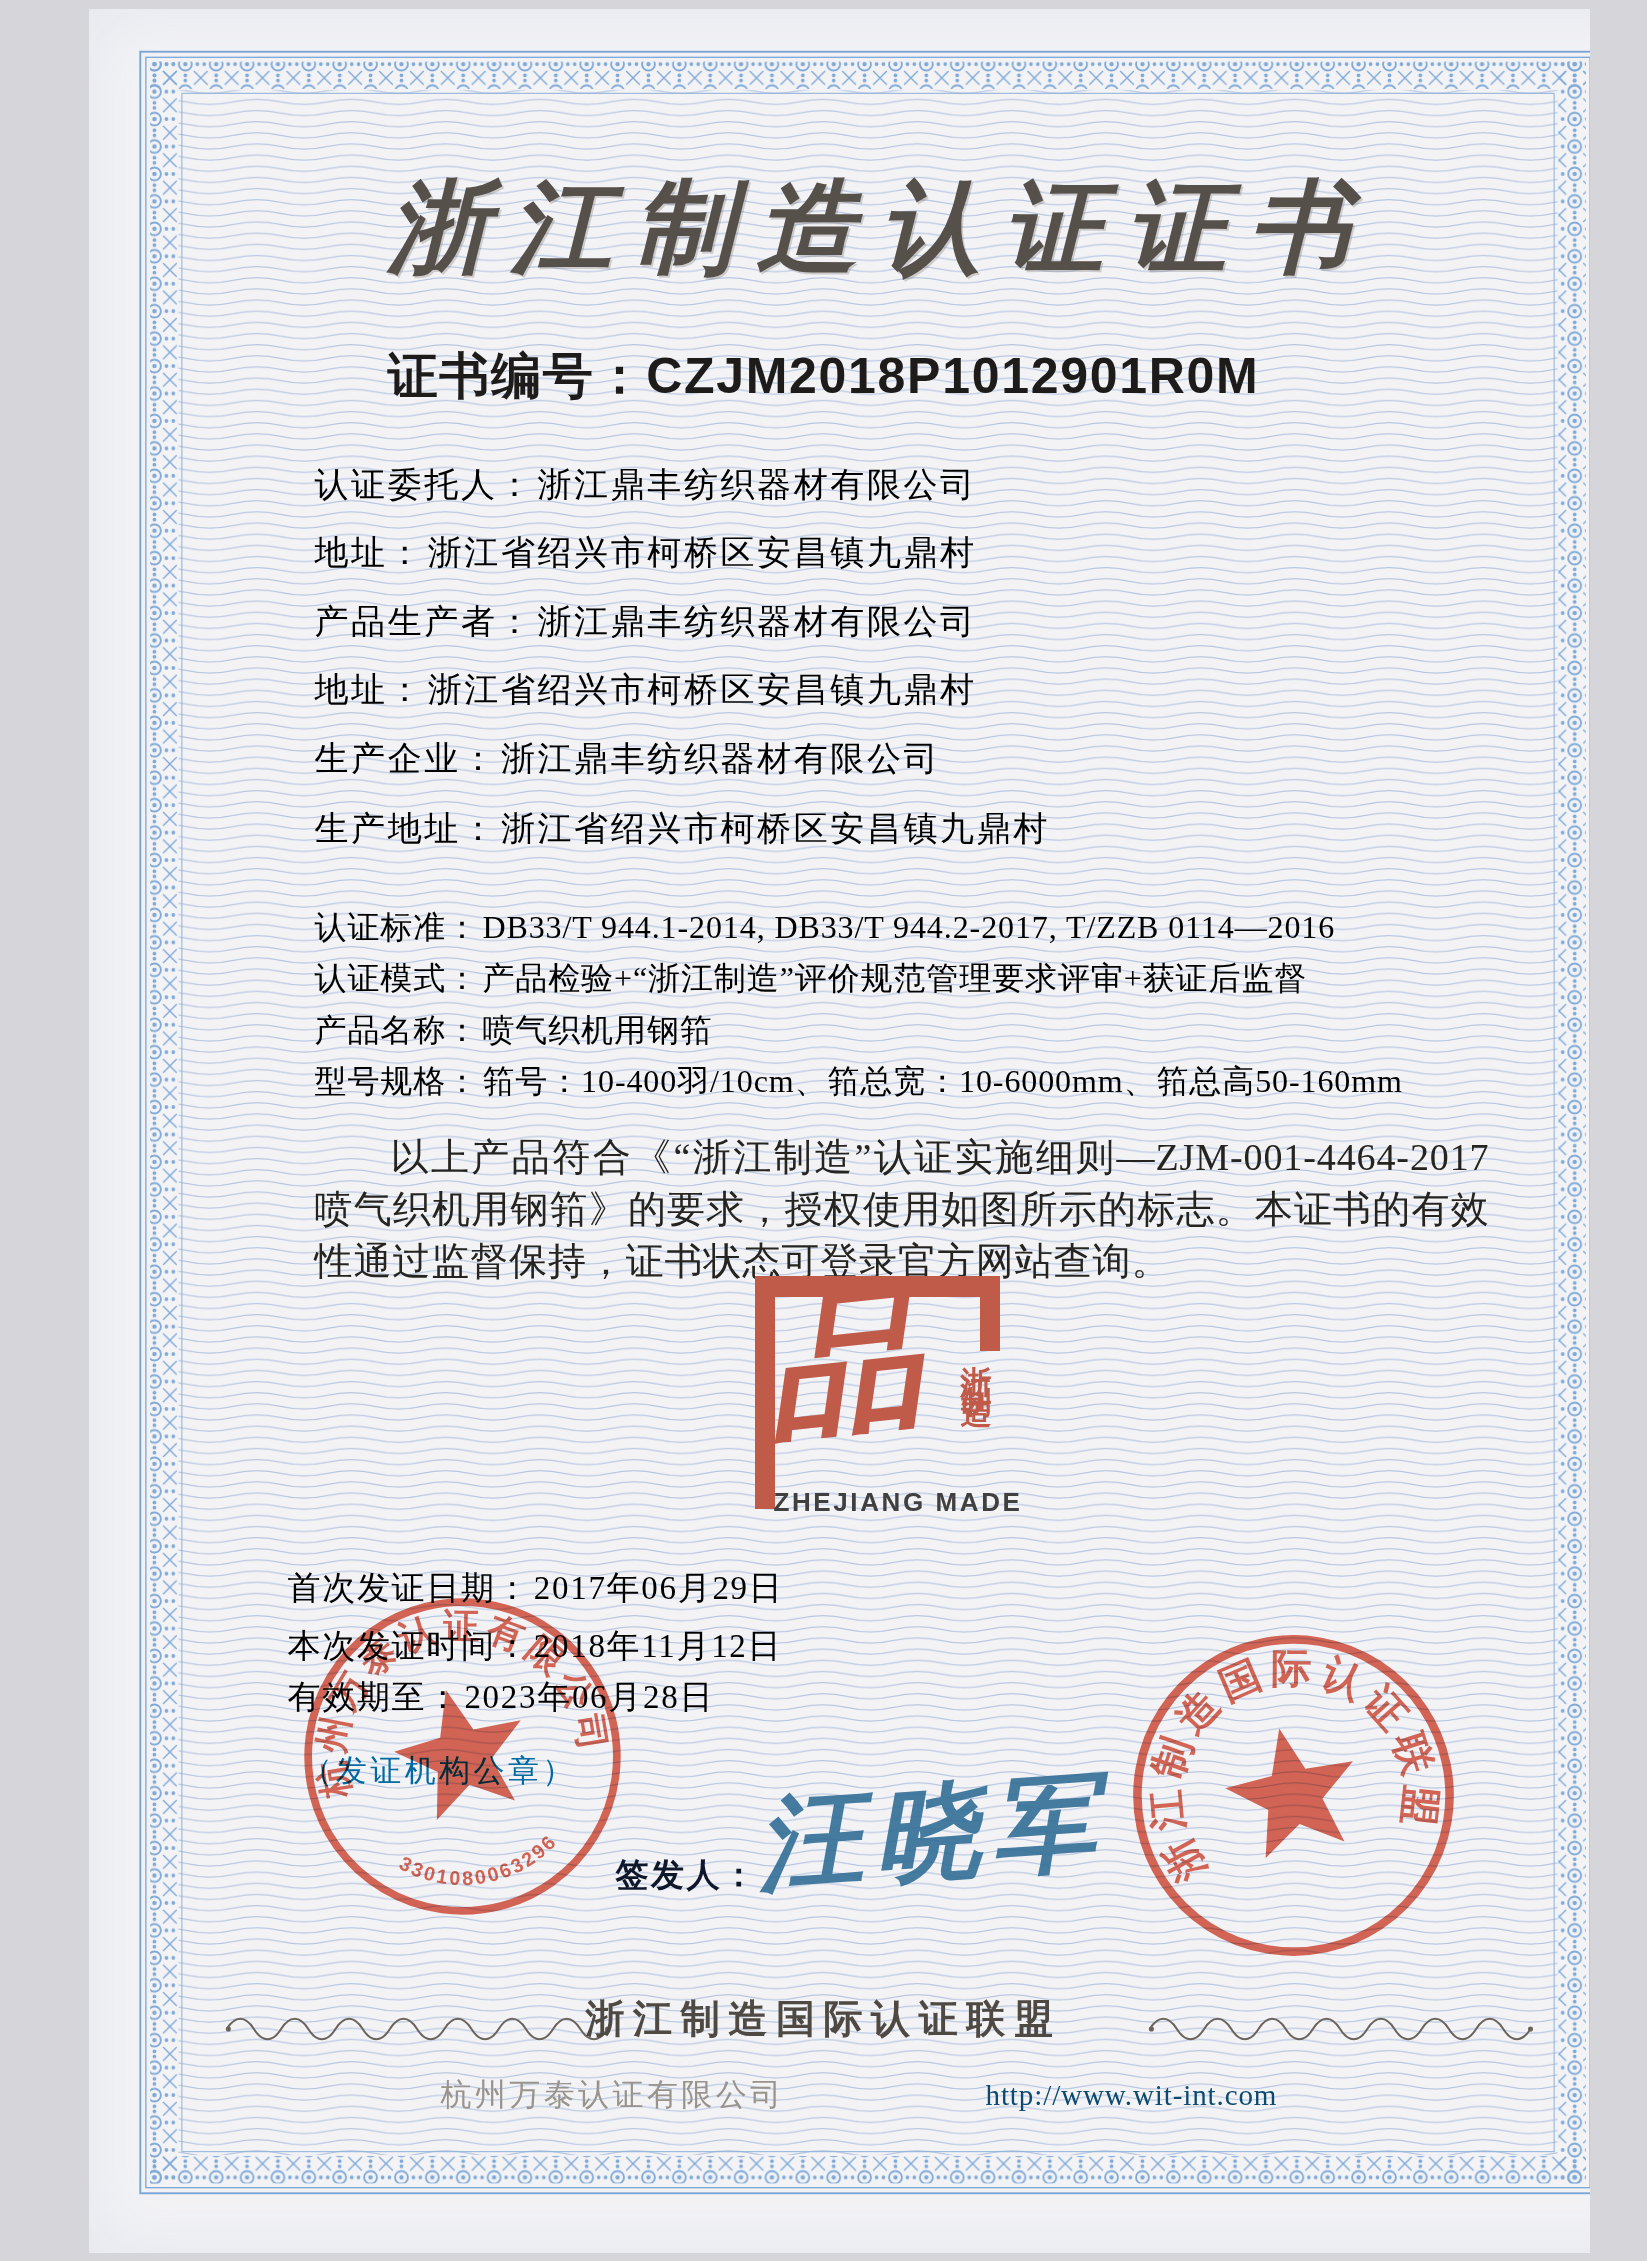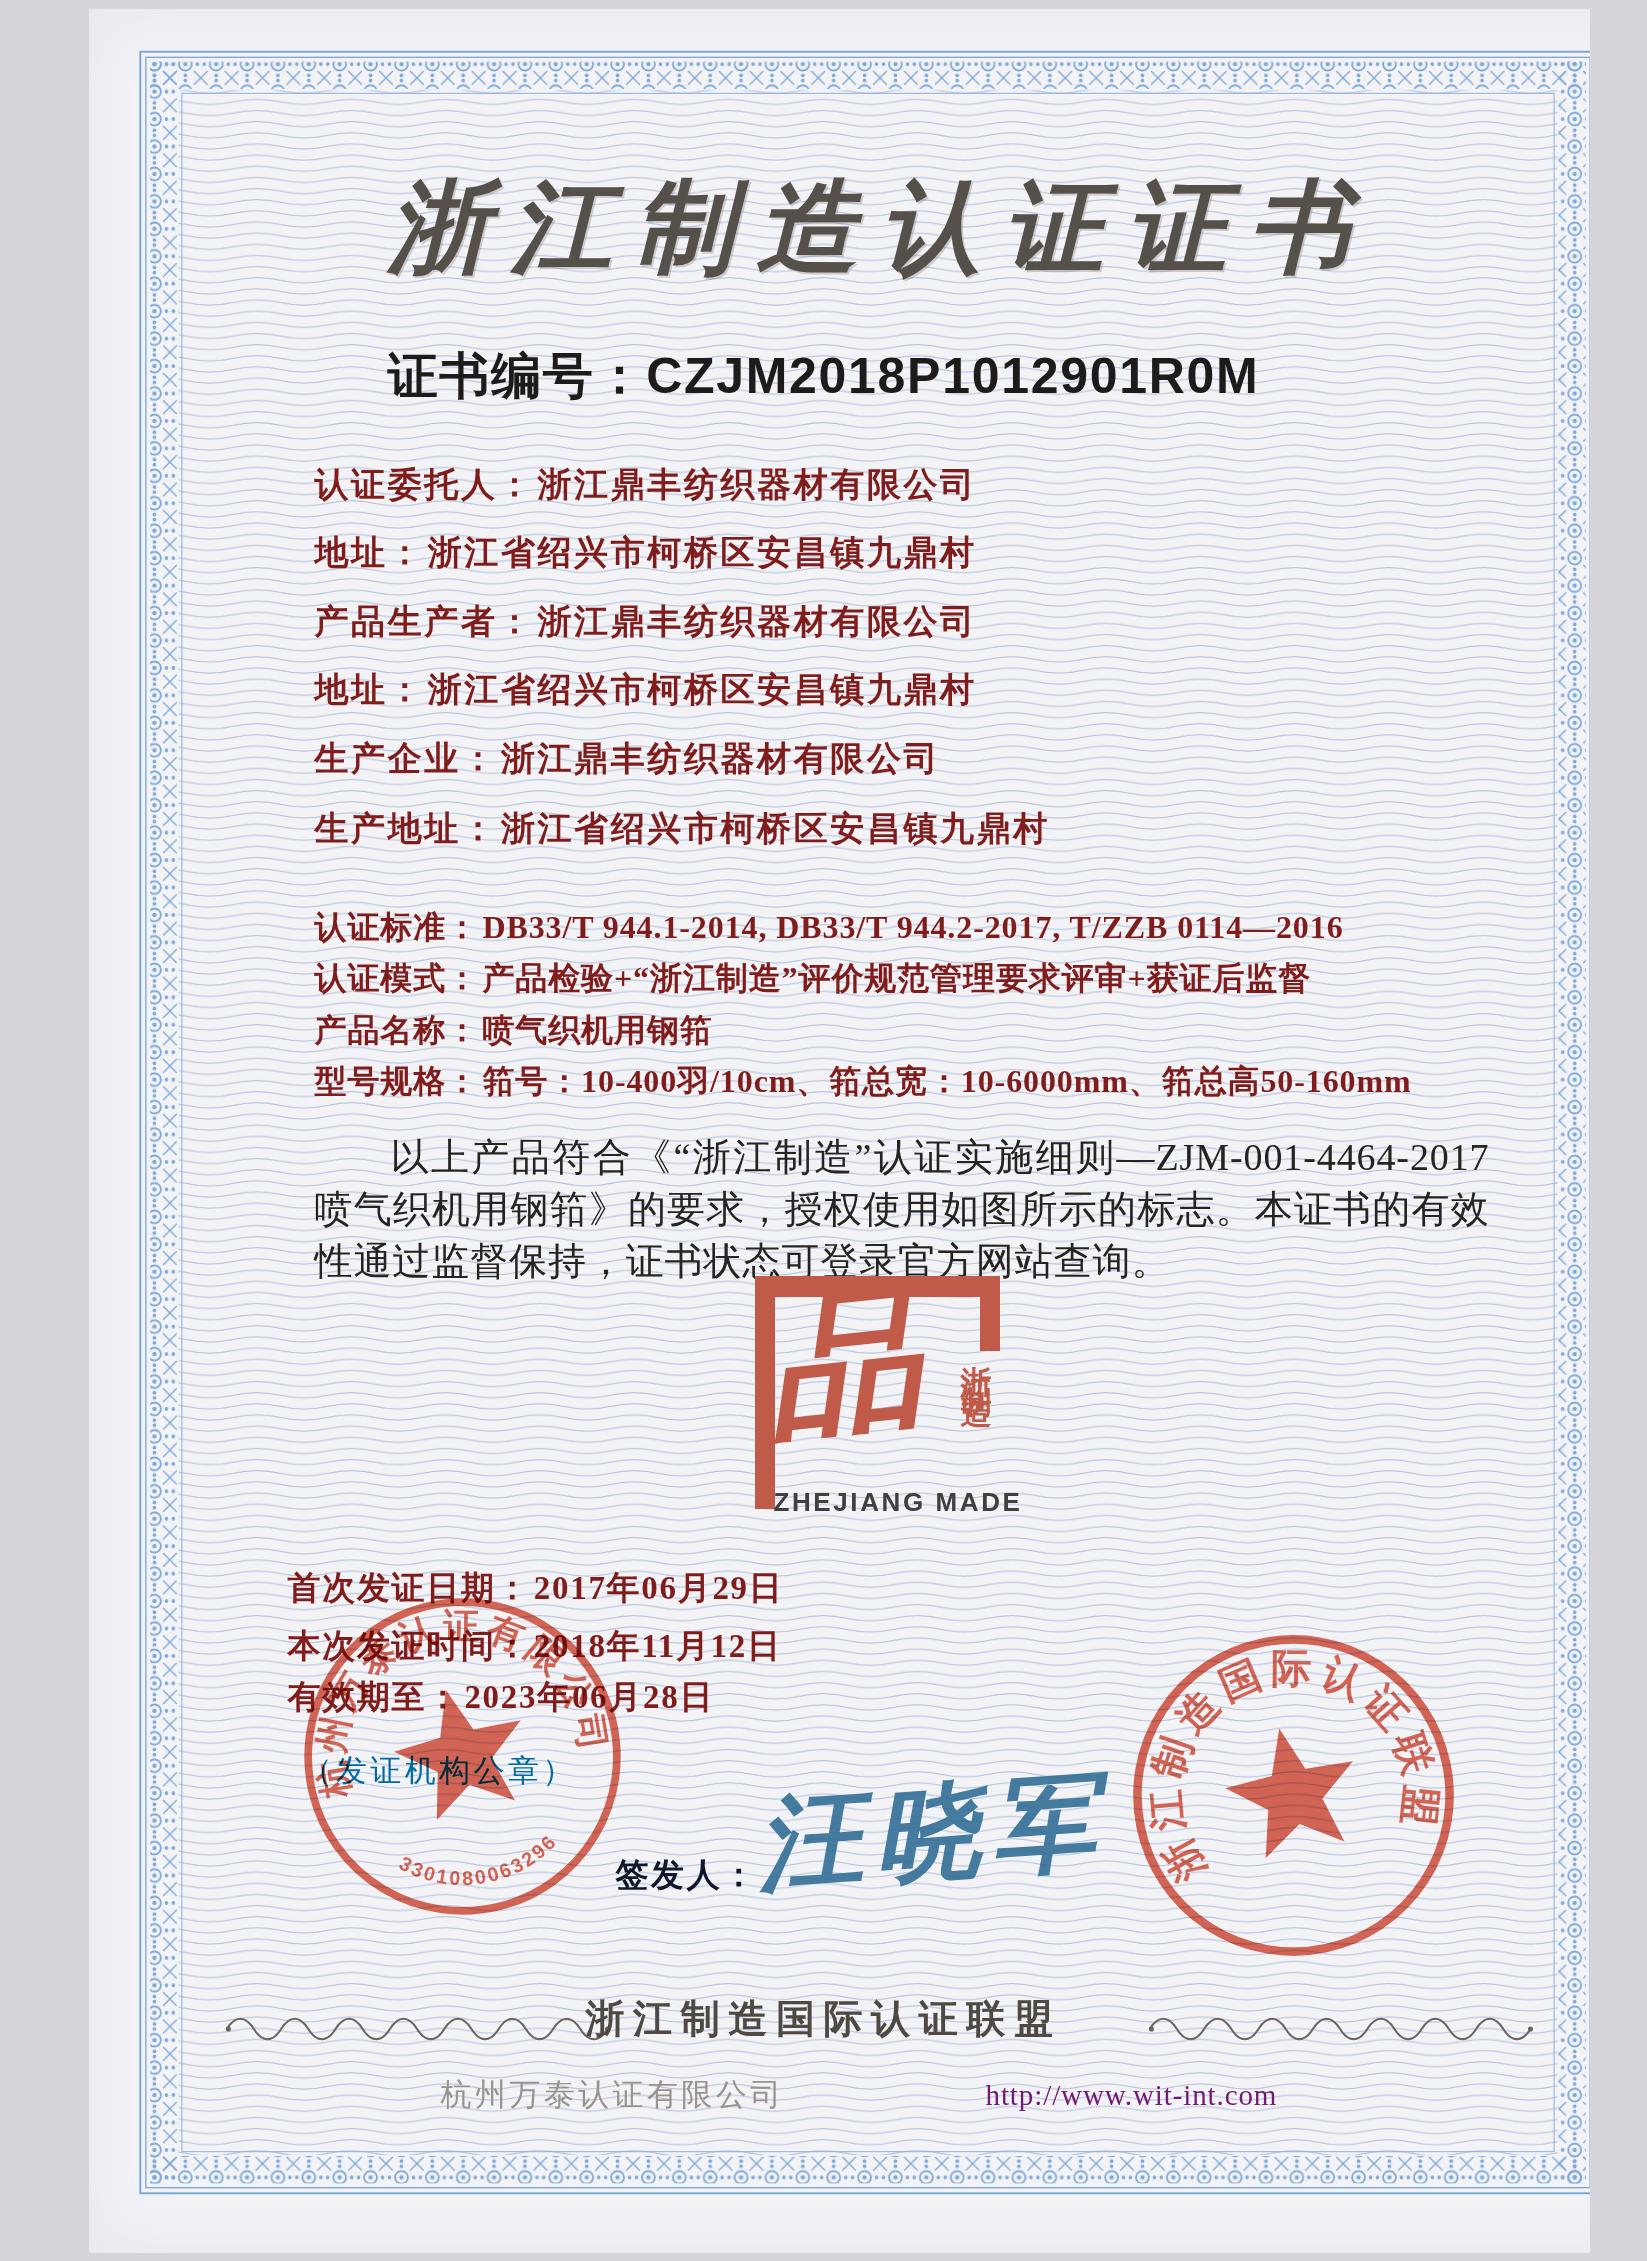--- a/index.html
+++ b/index.html
@@ -8,21 +8,21 @@
   #paper{position:absolute;left:31px;top:8.6px;width:1601px;height:2244px;
          background:#f3f3f6;box-shadow:inset 0 0 69px rgba(150,160,185,.15);}
   .abs{position:absolute;}
   .nowrap{white-space:nowrap;}
 
   #title{left:330px;top:161px;font-size:101px;font-weight:bold;font-style:italic;
          letter-spacing:22px;color:#56504a;text-shadow:1.7px 1.7px 0 rgba(90,84,78,.25);}
   #certno{left:50%;transform:translateX(-50%);top:343px;font-family:"Liberation Sans",sans-serif;
           font-weight:bold;font-size:50px;letter-spacing:1.7px;color:#1d1c1b;}
 
-  .row{position:absolute;left:257px;white-space:nowrap;font-weight:bold;color:#7f1d1d;}
+  .row{position:absolute;left:257px;white-space:nowrap;font-weight:normal;color:#000000;}
   .party{font-size:34px;letter-spacing:2.6px;}
   .spec{font-size:32px;letter-spacing:0.9px;}
   .dateline{font-size:33px;letter-spacing:1.7px;left:230px;}
   .row .lb{margin-right:3.4px;}
 
   #statement{left:257px;top:1131px;width:1175px;font-size:38px;line-height:52px;
              letter-spacing:0.9px;color:#262420;text-indent:2em;text-align:justify;}
 
   
   #logo{left:697px;top:1276px;width:247px;height:242px;}
@@ -42,21 +42,21 @@
              transform:rotate(-4deg);opacity:.88;}
 
   .seal{position:absolute;mix-blend-mode:multiply;opacity:.86;}
   #issuer-seal{left:233px;top:1585px;transform:rotate(-14deg);}
   #alliance-seal{left:1064px;top:1624px;transform:rotate(-12deg);}
 
   #alliance-title{left:50%;transform:translateX(-50%);top:1992px;font-size:39px;font-weight:bold;
                   letter-spacing:8.6px;color:#4e4943;white-space:nowrap;}
   .flourish{position:absolute;top:2012px;}
   #footer-issuer{left:383px;top:2074px;font-size:31px;letter-spacing:3.4px;color:#98938c;}
-  #footer-url{left:928px;top:2079px;font-size:29px;letter-spacing:0.9px;color:#701a75;}
+  #footer-url{left:928px;top:2079px;font-size:29px;letter-spacing:0.9px;color:#0c4a6e;}
 </style>
 </head>
 <body>
 
 <div id="stage">
   <div id="paper"></div>
 
   <svg class="abs" style="left:81px;top:50px;" width="1458" height="2145" viewBox="0 0 1700 2500">
     <defs>
       <pattern id="wav" width="110" height="13" patternUnits="userSpaceOnUse">

